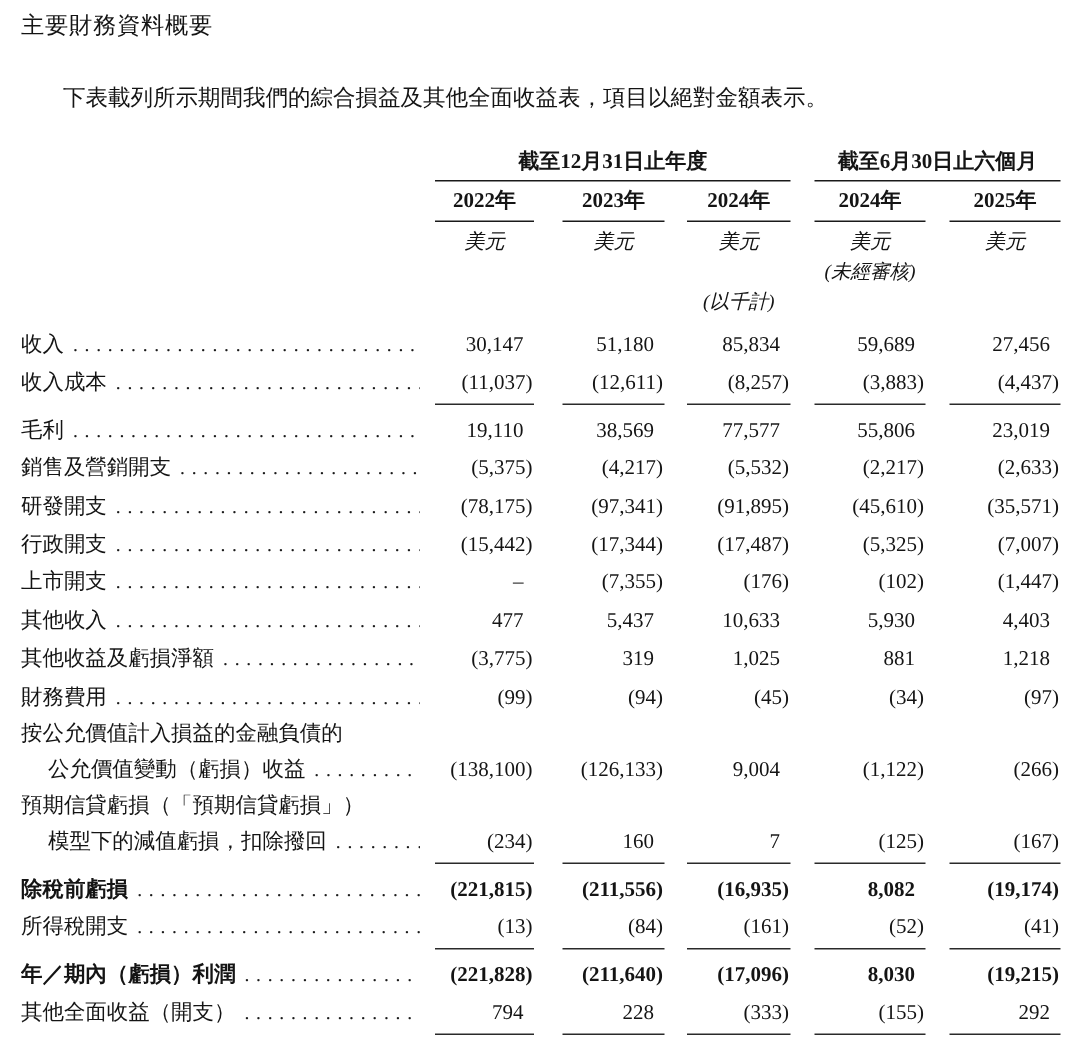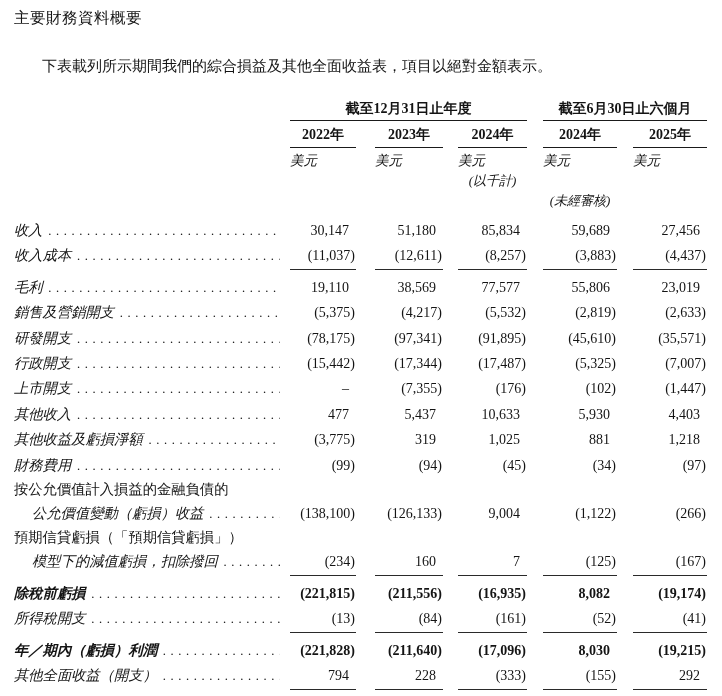--- a/index.html
+++ b/index.html
@@ -35,27 +35,27 @@
     text-align: center; font-weight: bold; font-size: 14px;
     padding-bottom: 3px; border-bottom: 1.2px solid #1a1a1a;
     line-height: 17px; white-space: nowrap;
   }
   .c1 { grid-column: 3; } .c2 { grid-column: 5; } .c3 { grid-column: 7; }
   .c4 { grid-column: 9; } .c5 { grid-column: 11; }
   .yc {
     text-align: center; font-weight: bold; font-size: 14px;
     padding: 6px 0 4px 0; border-bottom: 1.2px solid #1a1a1a; line-height: 16px;
   }
-  .cc { text-align: left; font-style: italic; font-size: 13.5px; padding-top: 4px; line-height: 17px; }
+  .cc { text-align: center; font-style: italic; font-size: 13.5px; padding-top: 4px; line-height: 17px; }
   .nc { text-align: center; font-style: italic; font-size: 13px; padding-top: 3px; line-height: 17px; }
 
   
   .tbody { margin-top: 9px; }
   .r { font-size: 14.3px; line-height: 24.4px; }
-  .r > :nth-child(1) { grid-column: 1; font-style: italic; }
+  .r > :nth-child(1) { grid-column: 1; }
   .r > :nth-child(2) { grid-column: 3; }
   .r > :nth-child(3) { grid-column: 5; }
   .r > :nth-child(4) { grid-column: 7; }
   .r > :nth-child(5) { grid-column: 9; }
   .r > :nth-child(6) { grid-column: 11; }
 
   .lbl { display: flex; align-items: baseline; overflow: hidden; white-space: nowrap; }
   .ind .lbl { padding-left: 18px; }
   .dots { flex: 1 1 auto; overflow: hidden; margin: 0 3px 0 6px; font-weight: normal; }
   .dots::after {
@@ -97,25 +97,25 @@
 
     <div class="grid">
       <div class="cc c1">美元</div>
       <div class="cc c2">美元</div>
       <div class="cc c3">美元</div>
       <div class="cc c4">美元</div>
       <div class="cc c5">美元</div>
     </div>
 
     <div class="grid">
+      <div class="nc c4">(未經審核)</div>
+    </div>
+
+    <div class="grid">
       <div class="nc c3">(以千計)</div>
-    </div>
-
-    <div class="grid">
-      <div class="nc c4">(未經審核)</div>
     </div>
 
     <div class="tbody">
 
       <div class="grid r">
         <div class="lbl">
             <span>收入</span>
             <span class="dots"></span>
           </div>
         <div class="num">30,147</div>
@@ -150,21 +150,21 @@
       </div>
 
       <div class="grid r">
         <div class="lbl">
             <span>銷售及營銷開支</span>
             <span class="dots"></span>
           </div>
         <div class="num hang">(5,375)</div>
         <div class="num hang">(4,217)</div>
         <div class="num hang">(5,532)</div>
-        <div class="num hang">(2,819)</div>
+        <div class="num hang">(2,217)</div>
         <div class="num hang">(2,633)</div>
       </div>
 
       <div class="grid r">
         <div class="lbl">
             <span>研發開支</span>
             <span class="dots"></span>
           </div>
         <div class="num hang">(78,175)</div>
         <div class="num hang">(97,341)</div>

